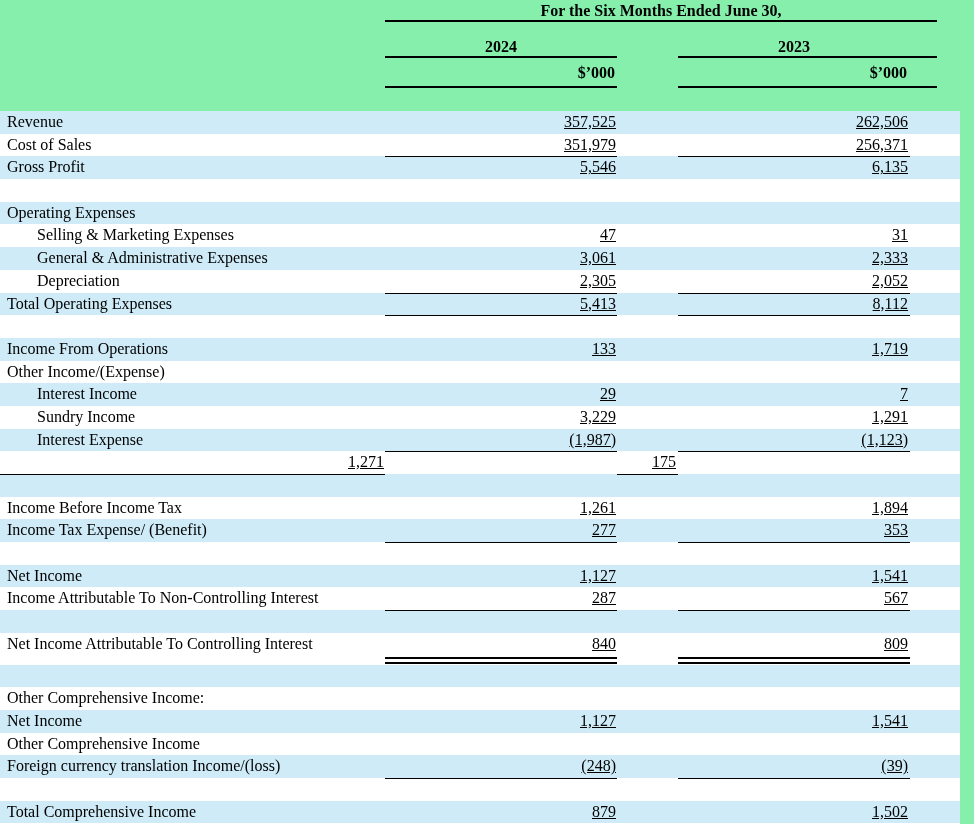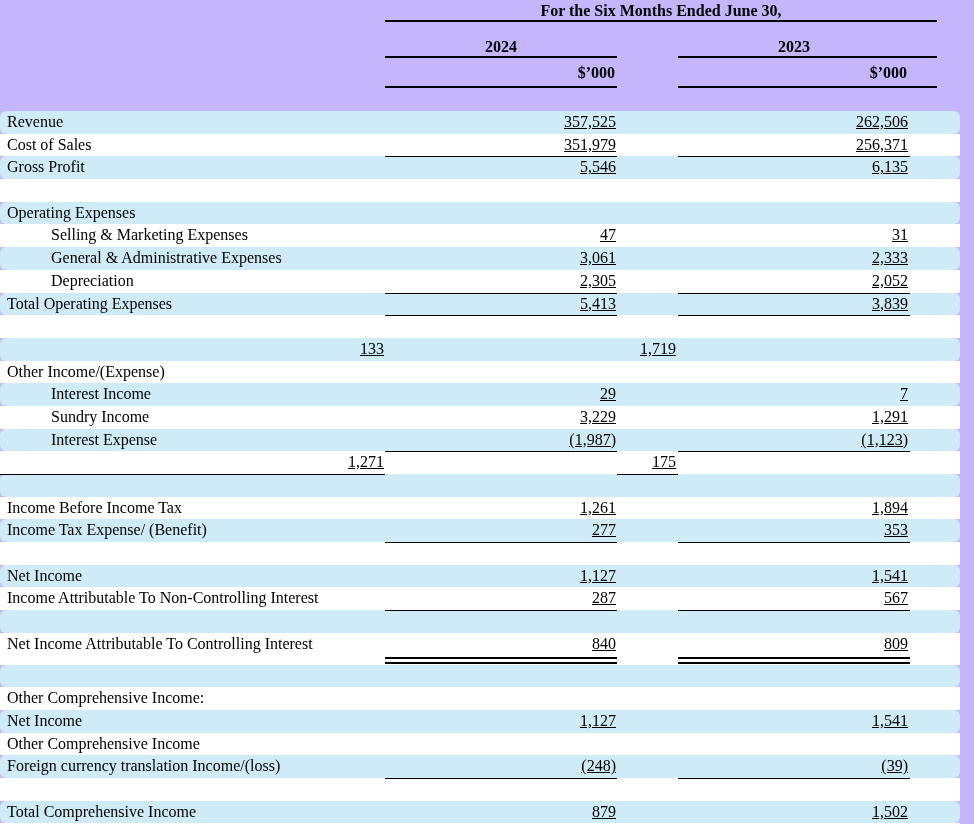--- a/index.html
+++ b/index.html
@@ -5,21 +5,21 @@
   :root { --hl: #ceebf7; --ink: #000000; }
   * { box-sizing: border-box; }
   html, body { margin: 0; padding: 0; }
   body {
     width: 974px; height: 824px;
     background: #ffffff;
     font-family: "Liberation Serif", "DejaVu Serif", serif;
     font-size: 16px;
     color: var(--ink);
   }
-  .sheet { position: relative; width: 974px; height: 824px; overflow: hidden; background: #c4b5fd; }
+  .sheet { position: relative; width: 974px; height: 824px; overflow: hidden; background: #86efac; }
 
   
   .hdr { margin-left: 385px; width: 552px; padding-top: 1px; }
   .hdr-title {
     height: 21px; line-height: 20px;
     text-align: center; font-weight: bold;
     border-bottom: 2px solid var(--ink);
   }
   .hdr-years, .hdr-units { display: flex; }
   .hy, .hu { border-bottom: 2px solid var(--ink); font-weight: bold; }
@@ -33,25 +33,25 @@
   .hu.c23 { text-align: right; padding-right: 30px; }
   .hgap { width: 61px; }
 
   
   .t-body { margin-top: 23px; }
   .row {
     display: grid;
     grid-template-columns: 385px 232px 61px 232px 50px;
     width: 960px; height: 22.7px; line-height: 22.7px;
   }
-  .bg-blue { background: var(--hl); border-radius: 6px; }
+  .bg-blue { background: var(--hl); }
   .bg-white { background: #ffffff; }
   .lbl { white-space: nowrap; padding-left: 7px; }
   .ind1 { }
-  .ind2 { padding-left: 51px; }
+  .ind2 { padding-left: 37px; }
   .val { text-align: right; text-decoration: underline; }
   .val.v24 { padding-right: 1px; }
   .val.v23 { padding-right: 2px; }
   .rule .val { border-bottom: 1.5px solid var(--ink); }
 
   
   .dblrow { height: 9px; line-height: 9px; background: #fff; }
   .dline { height: 7px; margin-top: 1px; border-top: 2px solid var(--ink); border-bottom: 2px solid var(--ink); }
 
   
@@ -124,25 +124,26 @@
         <div class="lbl ind2">Depreciation</div>
         <div class="val v24">2,305</div>
         <div></div>
         <div class="val v23">2,052</div>
         <div></div>
       </div>
       <div class="row bg-blue rule">
         <div class="lbl ind1">Total Operating Expenses</div>
         <div class="val v24">5,413</div>
         <div></div>
-        <div class="val v23">3,839</div>
-        <div></div>
-      </div>
-      <div class="row bg-white"></div>
-      <div class="row bg-blue">
+        <div class="val v23">8,112</div>
+        <div></div>
+      </div>
+      <div class="row bg-white"></div>
+      <div class="row bg-blue">
+        <div class="lbl">Income From Operations</div>
         <div class="val v24">133</div>
         <div></div>
         <div class="val v23">1,719</div>
         <div></div>
       </div>
       <div class="row bg-white">
         <div class="lbl">Other Income/(Expense)</div>
         <div class="val v24"></div>
         <div></div>
         <div class="val v23"></div>

